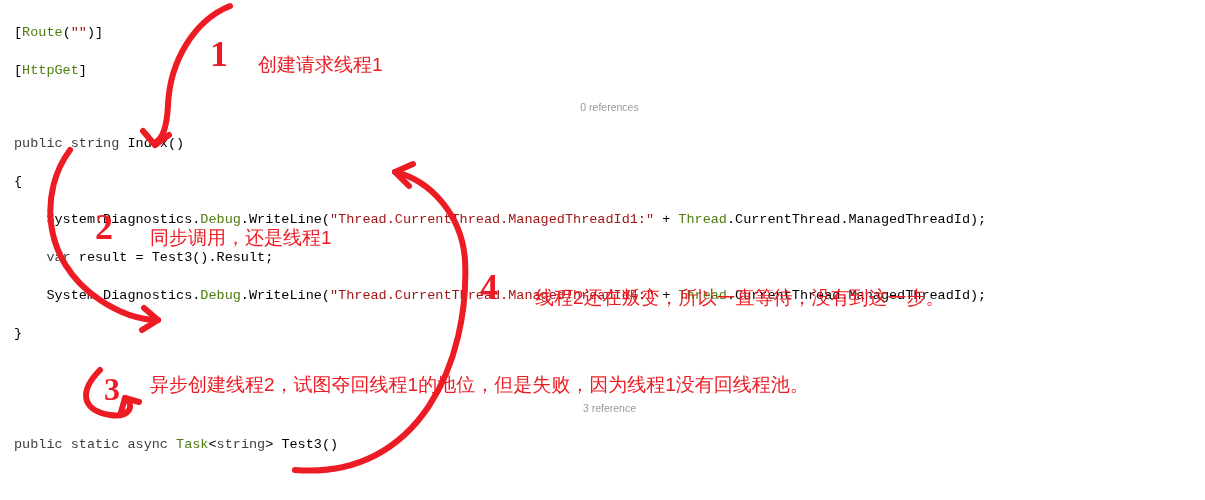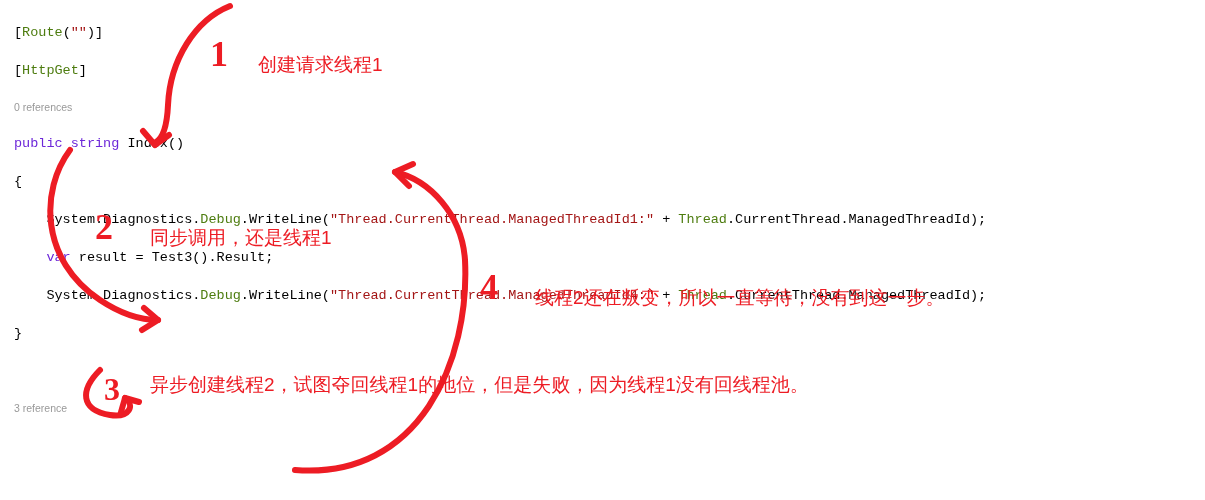--- a/index.html
+++ b/index.html
@@ -18,22 +18,23 @@
   .code-area {
     padding: 4px 0 4px 14px;
     white-space: pre;
   }
   .ref-count {
     color: #999999;
     font-size: 10.5px;
     font-family: Arial, sans-serif;
     line-height: 14px;
     margin: 1px 0;
+    text-align: center;
   }
-  .kw { color: #6d28d9; }
+  .kw { color: #404040; }
   .type { color: #4d7c0f; }
   .str { color: #a31515; }
   .plain { color: #000000; }
 
   
   .anno {
     position: absolute;
     color: #ed1c24;
     font-family: Liberation Sans, sans-serif;
     font-size: 19px;
@@ -60,20 +61,21 @@
 <div><span class="plain">[</span><span class="type">HttpGet</span><span class="plain">]</span></div>
 <div class="ref-count">0 references</div>
 <div><span class="kw">public</span> <span class="kw">string</span><span> Index()</span></div>
 <div><span>{</span></div>
 <div><span>    System.Diagnostics.</span><span class="type">Debug</span><span>.WriteLine(</span><span class="str">"Thread.CurrentThread.ManagedThreadId1:"</span><span> + </span><span class="type">Thread</span><span>.CurrentThread.ManagedThreadId);</span></div>
 <div>    <span class="kw">var</span><span> result = Test3().Result;</span></div>
 <div><span>    System.Diagnostics.</span><span class="type">Debug</span><span>.WriteLine(</span><span class="str">"Thread.CurrentThread.ManagedThreadId4:"</span><span> + </span><span class="type">Thread</span><span>.CurrentThread.ManagedThreadId);</span></div>
 <div><span>}</span></div>
 <div>&nbsp;</div>
 <div class="ref-count">3 reference</div>
+<div><span class="kw">public</span> <span class="kw">static</span> <span class="kw">async</span> <span class="type">Task</span><span>&lt;</span><span class="kw">string</span><span>&gt; Test3()</span></div>
 
 
 
 
 
 
 
 
 
 </div>

